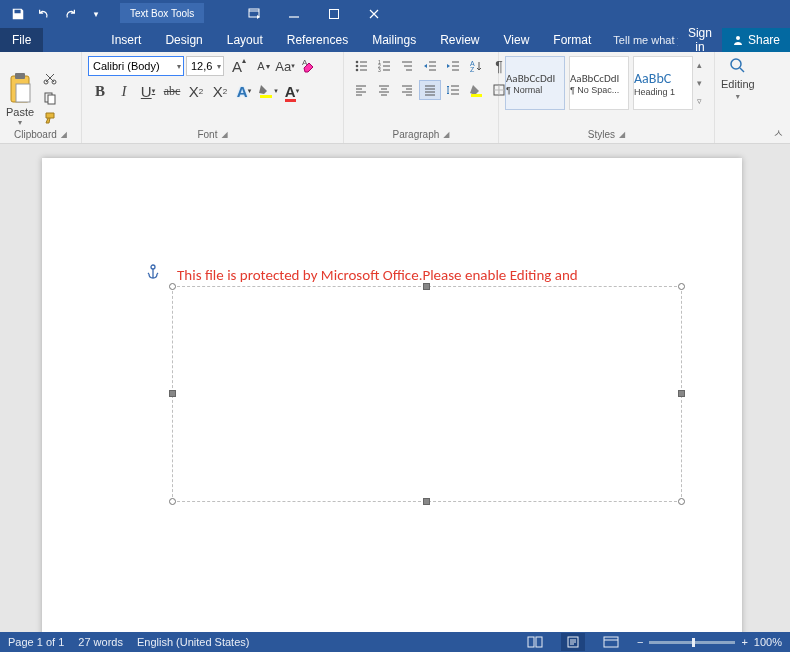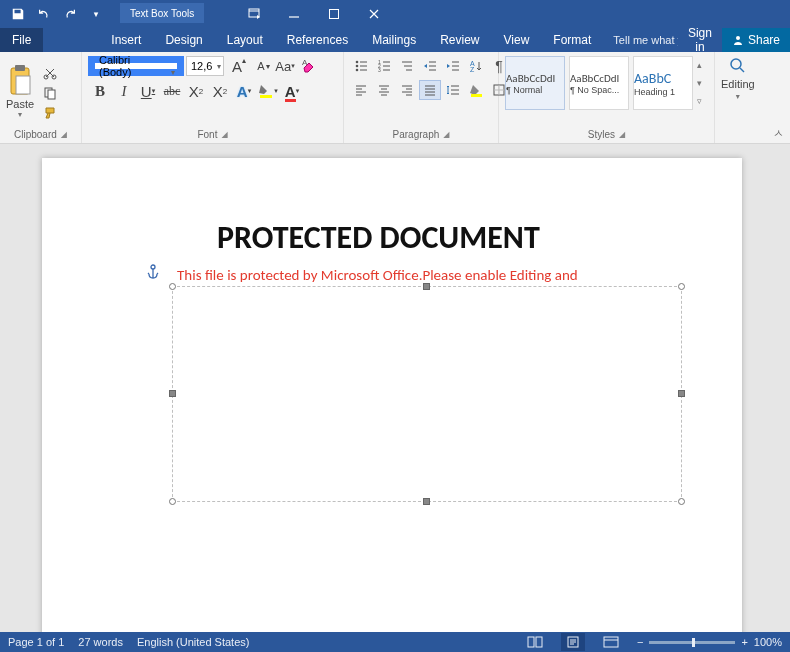--- a/index.html
+++ b/index.html
@@ -26,28 +26,28 @@
 .signin { display: flex; align-items: center; padding: 0 10px; font-size: 12px; text-align: center; }
 .share { display: flex; align-items: center; padding: 0 10px; gap: 4px; background: #0369a1; }
 
 
 .ribbon { height: 92px; background: #f3f3f3; border-bottom: 1px solid #d6d6d6; display: flex; position: relative; }
 .rgroup { border-right: 1px solid #e1e1e1; padding: 4px 6px 0 6px; display: flex; flex-direction: column; }
 .rgroup-body { flex: 1; display: flex; align-items: flex-start; gap: 6px; }
 .rgroup-label { font-size: 10px; color: #666; text-align: center; padding: 2px 0 3px; display:flex; align-items:center; justify-content:center; gap:4px;}
 .dlaunch { font-size: 8px; color: #888; }
 
-.clipboard-body { display:flex; gap:6px; align-items:center; }
+.clipboard-body { display:flex; gap:6px; align-items:flex-end; }
 .paste { display:flex; flex-direction:column; align-items:center; font-size:11px; color:#444; }
 .clip-side { display:flex; flex-direction:column; gap:2px; padding-top:2px; }
 .smallbtn { width:20px; height:18px; display:flex; align-items:center; justify-content:center; }
 
 .font-body { display:flex; flex-direction:column; gap:4px; }
 .font-row1 { display:flex; gap:2px; align-items:center; }
-.fontname { width:96px; height:20px; border:7px solid #3b82f6; background:#fff; font-size:11px; padding:1px 14px 1px 4px; position:relative; display:flex; align-items:center; }
+.fontname { width:96px; height:20px; border:1px solid #3b82f6; background:#fff; font-size:11px; padding:1px 14px 1px 4px; position:relative; display:flex; align-items:center; }
 .fontsize { width:38px; height:20px; border:1px solid #c8c8c8; background:#fff; font-size:11px; padding:1px 10px 1px 4px; position:relative; display:flex; align-items:center;}
 .dd-ar { position:absolute; right:2px; top:5px; font-size:8px; color:#666; }
 .fbtn { width:22px; height:20px; display:flex; align-items:center; justify-content:center; font-size:13px; color:#444; position:relative;}
 .font-row2 { display:flex; gap:0; align-items:center; }
 .fbtn2 { width:24px; height:22px; display:flex; align-items:center; justify-content:center; color:#444; font-family: "Times New Roman", serif; font-size:15px; }
 .fbtn2 .sub { font-size:8px; vertical-align: sub; }
 .fbtn2 .sup { font-size:8px; vertical-align: super; }
 
 .para-body { display:flex; flex-direction:column; gap:4px; }
 .para-row { display:flex; gap:1px; }
@@ -411,21 +411,20 @@
   </div>
 
   <div class="ribbon-collapse">ㅅ</div>
 </div>
 
 <div class="docarea">
   <div class="wm">
       <span>PCrisk.com</span>
     </div>
   <div class="page">
-    <div class="doc-title">PROTECTED DOCUMENT</div>
     <div class="anchor-icon"><svg width="14" height="16">
           <circle cx="7" cy="3" r="2" fill="none" stroke="#3b6ab0" stroke-width="1.3"></circle>
           <path d="M7 5v9M3 10c0 3 2 4 4 4s4-1 4-4M3 10l-1-1M11 10l1-1" fill="none" stroke="#3b6ab0" stroke-width="1.3"></path>
         </svg></div>
     <div class="doc-msg">This file is protected by Microsoft Office.Please enable Editing and</div>
     <div class="textbox">
       <div class="handle h-tl"></div>
       <div class="handle sq h-t"></div>
       <div class="handle h-tr"></div>
       <div class="handle sq h-l"></div>

